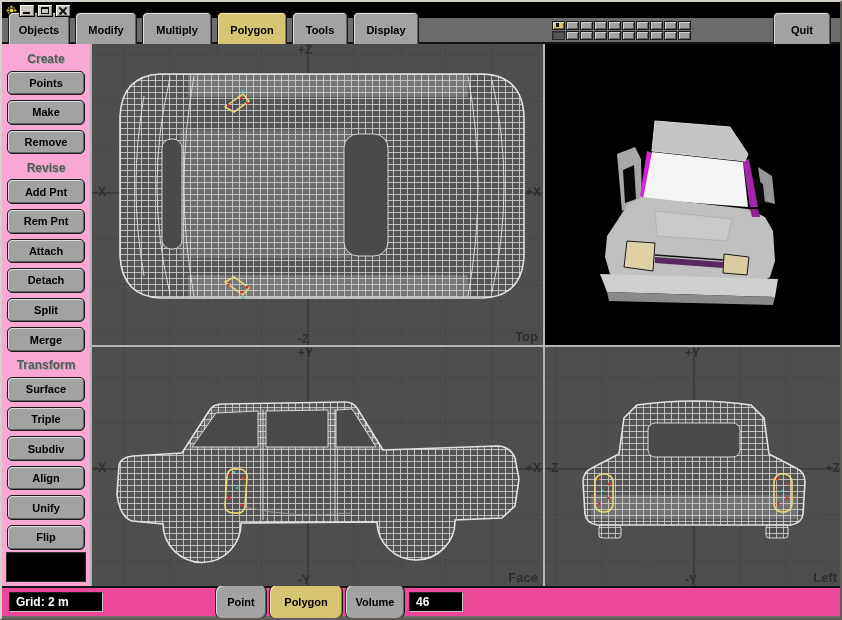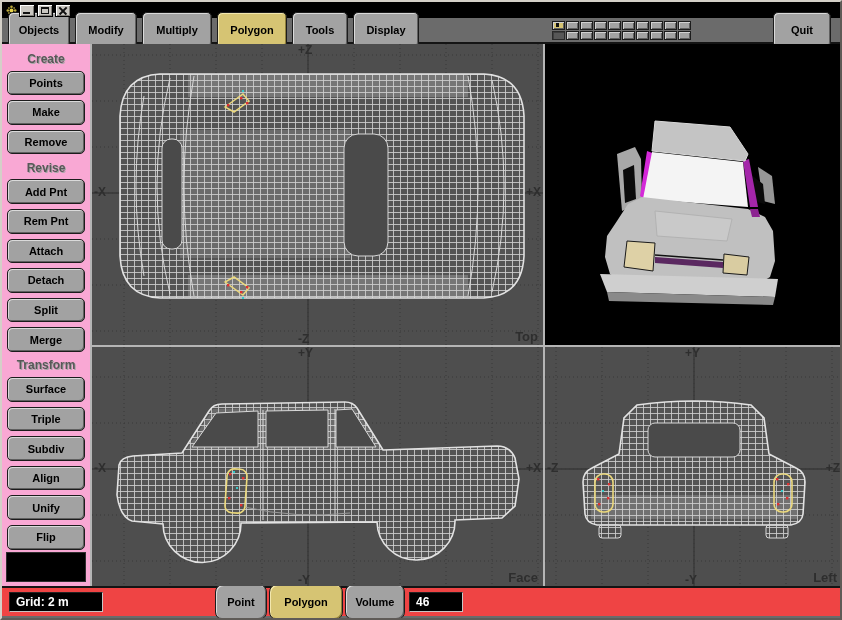--- a/index.html
+++ b/index.html
@@ -47,21 +47,21 @@
   .vp svg{position:absolute;inset:0;}
   .vp-top{left:0;top:0;width:451px;height:301px;}
   .vp-persp{left:453px;top:0;width:297px;height:301px;background:#000;}
   .vp-face{left:0;top:303px;width:451px;height:239px;}
   .vp-left{left:453px;top:303px;width:297px;height:239px;}
   .div-v{position:absolute;left:451px;top:0;width:2px;height:542px;background:#b5b5b5;}
   .div-h{position:absolute;left:0;top:301px;width:750px;height:2px;background:#b5b5b5;}
   .axis{position:absolute;color:#2e2e2e;font-size:12px;font-weight:700;line-height:12px;}
   .corner{position:absolute;right:5px;bottom:1px;color:#2e2e2e;font-size:13px;font-weight:700;}
   
-  .bottombar{height:30px;background:#ef4444;border-top:2px solid #141414;display:flex;align-items:center;}
+  .bottombar{height:30px;background:#ec4899;border-top:2px solid #141414;display:flex;align-items:center;}
   .infield{height:20px;background:#000;color:#fff;font-size:12px;font-weight:700;
     display:flex;align-items:center;padding-left:6px;
     border:1px solid;border-color:#222 #c6c6c6 #c6c6c6 #222;}
   .grid-field{width:94px;margin-left:7px;}
   .count-field{width:54px;margin-left:2px;}
   .mode-group{display:flex;margin-left:112px;}
   .mode-group .btn{margin-right:2px;border-radius:8px;}
   .b-point{width:52px}.b-polygon{width:74px}.b-volume{width:60px}
   .actions{display:flex;margin-left:auto;margin-right:4px;}
   .actions .btn{margin-left:5px;}

